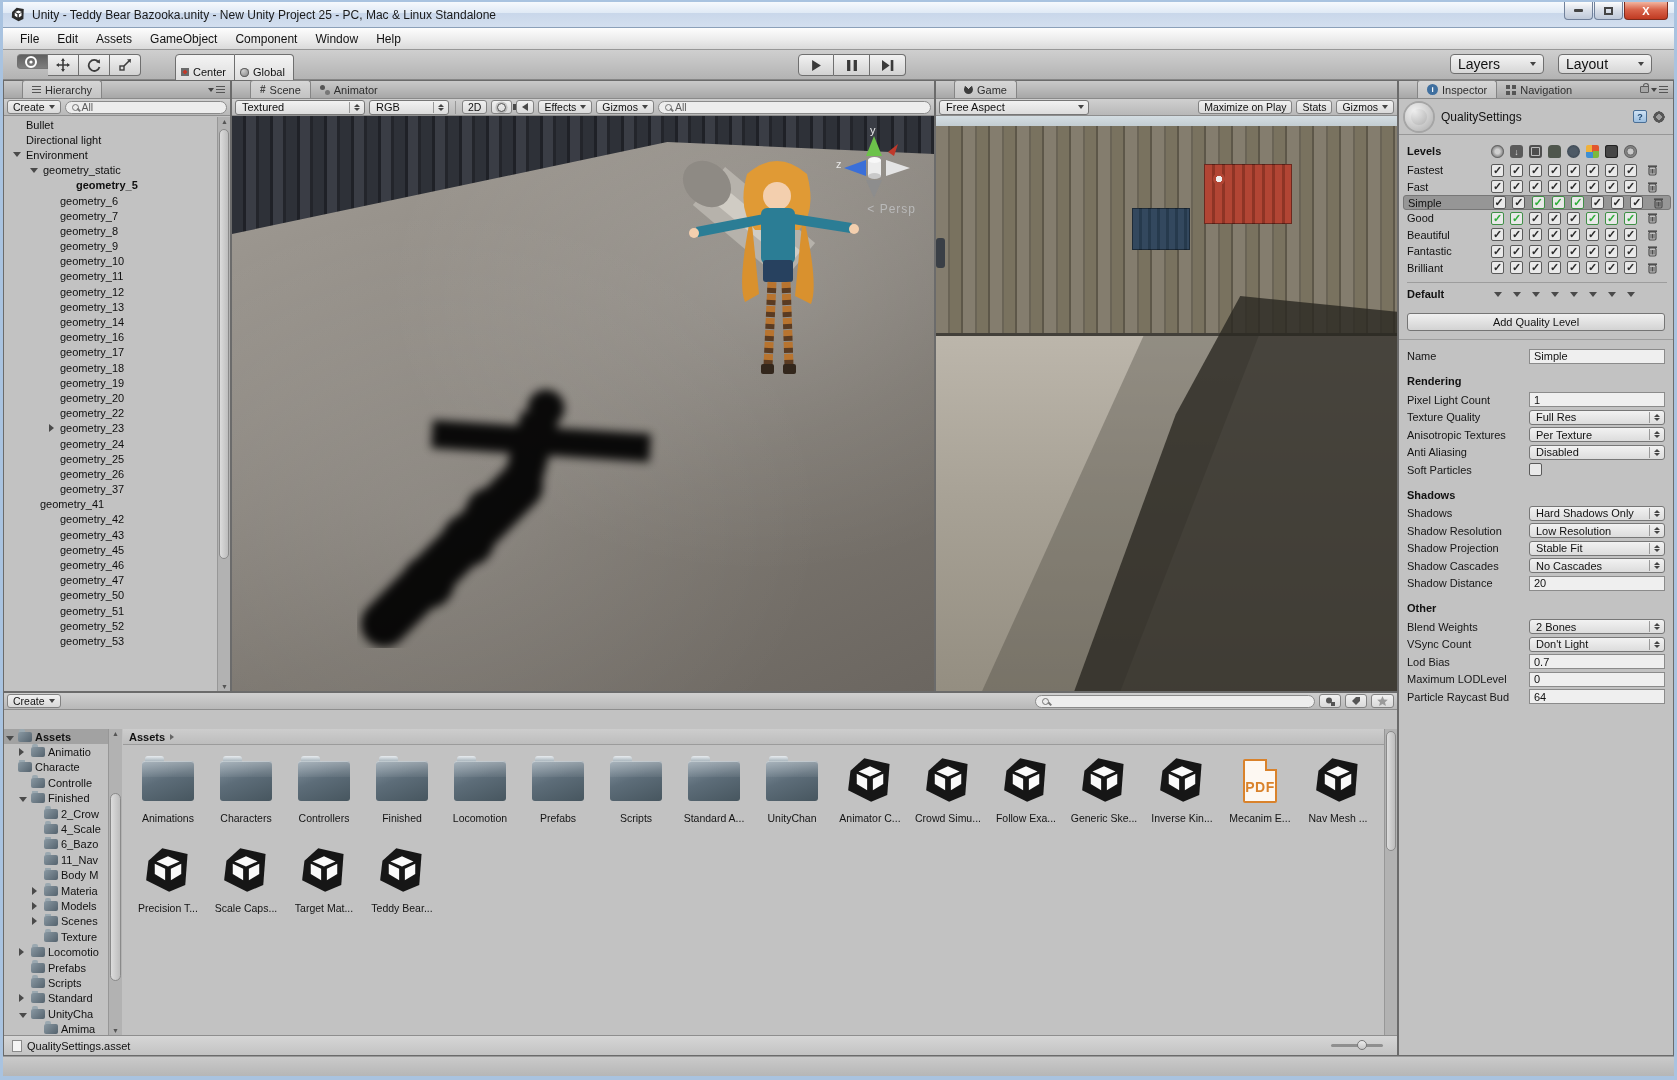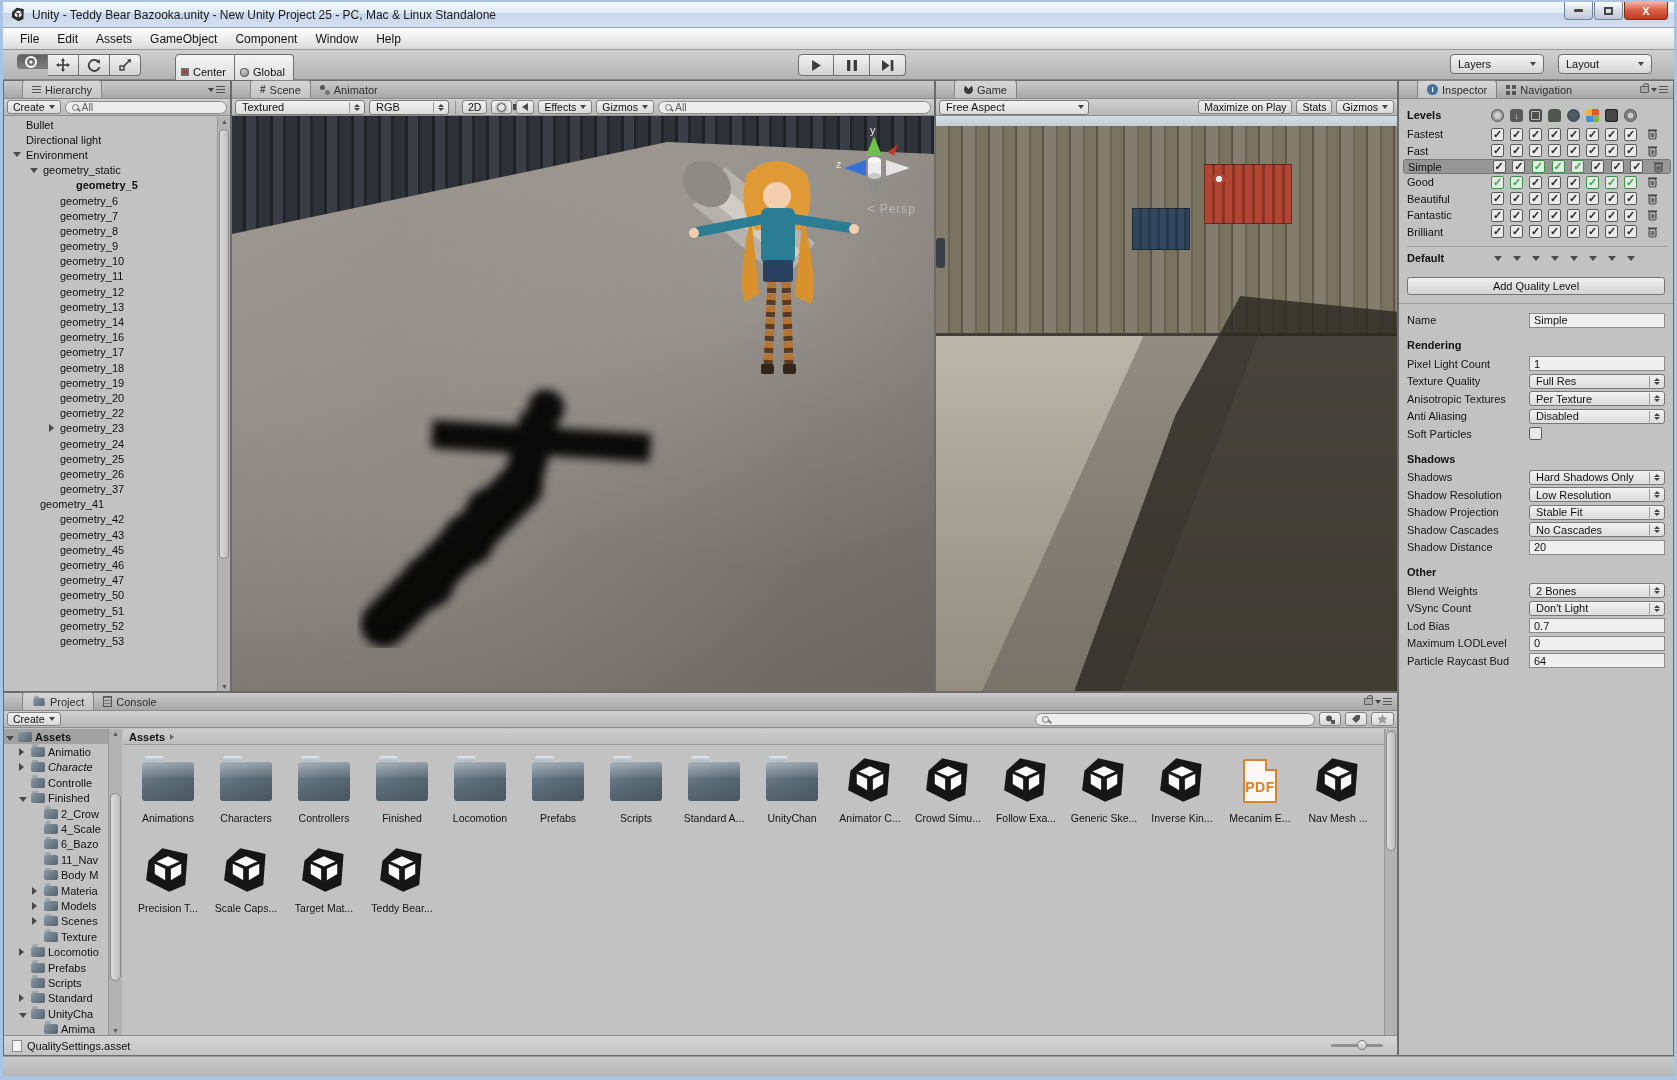--- a/index.html
+++ b/index.html
@@ -37,21 +37,21 @@
 .toolbtn { width:31px; height:22px; border:1px solid #6f6f6f; border-left:none;
   background:linear-gradient(#f2f2f2,#d2d2d2); display:flex; align-items:center; justify-content:center; }
 .toolbtn:first-child { border-left:1px solid #6f6f6f; border-radius:4px 0 0 4px; }
 .toolbtn:last-child { border-radius:0 4px 4px 0; }
 .toolbtn.sel { background:linear-gradient(#5f5f5f,#7e7e7e); }
 .pillbtn { height:36px; border:1px solid #6f6f6f; border-left:none; background:linear-gradient(#f4f4f4,#d6d6d6);
   display:flex; align-items:center; padding:0 8px 0 5px; gap:4px; font-size:11px; }
 .pillbtn:first-child { border-left:1px solid #6f6f6f; border-radius:4px 0 0 4px; }
 .pillbtn:last-child { border-radius:0 4px 4px 0; }
 .ddbtn { height:20px; border:1px solid #6f6f6f; border-radius:4px; background:linear-gradient(#f4f4f4,#d6d6d6);
-  display:flex; align-items:center; justify-content:space-between; padding:0 7px; width:94px; font-size:11px; }
+  display:flex; align-items:center; justify-content:space-between; padding:0 7px; width:94px; font-size:14px; }
 
 
 .tri { width:0; height:0; display:inline-block; }
 .tri-down { border-left:4px solid transparent; border-right:4px solid transparent; border-top:5px solid #4a4a4a; }
 .tri-right { border-top:4px solid transparent; border-bottom:4px solid transparent; border-left:5px solid #4a4a4a; }
 .dd-small { border-left:3px solid transparent; border-right:3px solid transparent; border-top:4px solid #444; }
 .lines-icon { width:9px; height:7px; background:repeating-linear-gradient(#555 0 1px,transparent 1px 3px); }
 .pmenu { display:flex; align-items:center; gap:2px; position:absolute; right:5px; top:5px; }
 .mag { width:7px; height:7px; border:1.5px solid #767676; border-radius:50%; position:relative; flex:none; }
 .mag::after { content:""; position:absolute; width:4px; height:1.5px; background:#767676; transform:rotate(45deg); right:-3.5px; bottom:-1px; }
@@ -610,20 +610,26 @@
       <div class="tab">
         <span class="nav-icon"></span>
         <span>Navigation</span>
       </div>
       <div class="pmenu">
         <span class="lock"></span>
         <span class="tri dd-small"></span>
         <span class="lines-icon"></span>
       </div>
     </div>
+    <div class="insp-header">
+      <span class="gear-big"></span>
+      <span class="insp-title">QualitySettings</span>
+      <span style="position:absolute; right:26px;" class="help-icon">?</span>
+      <span style="position:absolute; right:8px;" class="gearmenu-icon"></span>
+    </div>
     <div class="levels-wrap">
       <div style="display:flex; align-items:center;">
         <span class="lev-heading" style="width:84px;">Levels</span>
         <span id="levels-icons" style="display:flex;">
             <span class="picon web"></span>
             <span class="picon standalone">↓</span>
             <span class="picon ios"></span>
             <span class="picon android"></span>
             <span class="picon blackberry"></span>
             <span class="picon windows"></span>
@@ -971,35 +977,20 @@
           <span class="ctrl">
             <span class="inp">
               <span>64</span>
             </span>
           </span>
         </div>
       </div>
   </div>
 
   <div class="panel" style="left:0; top:690px; width:1395px; height:364px;">
-    <div class="tabstrip">
-      <div class="tab active">
-        <span class="minifolder" style="margin-right:0; transform:scale(.8);"></span>
-        <span>Project</span>
-      </div>
-      <div class="tab">
-        <span class="console-icon"></span>
-        <span>Console</span>
-      </div>
-      <div class="pmenu">
-        <span class="lock"></span>
-        <span class="tri dd-small"></span>
-        <span class="lines-icon"></span>
-      </div>
-    </div>
     <div class="subbar">
       <div class="mbtn">
         <span>Create</span>
         <span class="tri dd-small"></span>
       </div>
       <div style="flex:1"></div>
       <div class="searchfield" style="flex:none; width:280px;">
         <span class="mag"></span>
       </div>
       <div class="mbtn">
@@ -1023,21 +1014,21 @@
         <div class="trow bold" style="padding-left: 14px;">
           <span class="arr" style="position: absolute; left: 2px;"><span class="tri tri-down"></span></span>
           <span class="minifolder"></span>
           <span>Assets</span>
         </div>
         <div class="trow" style="padding-left: 27px;">
           <span class="arr" style="position: absolute; left: 15px;"><span class="tri tri-right"></span></span>
           <span class="minifolder"></span>
           <span>Animatio</span>
         </div>
-        <div class="trow" style="padding-left: 27px; font-style: italic;">
+        <div class="trow" style="padding-left: 14px;">
           <span class="arr" style="position: absolute; left: 15px;"><span class="tri tri-right"></span></span>
           <span class="minifolder"></span>
           <span>Characte</span>
         </div>
         <div class="trow" style="padding-left: 27px;">
           <span class="minifolder"></span>
           <span>Controlle</span>
         </div>
         <div class="trow" style="padding-left: 27px;">
           <span class="arr" style="position: absolute; left: 15px;"><span class="tri tri-down"></span></span>

